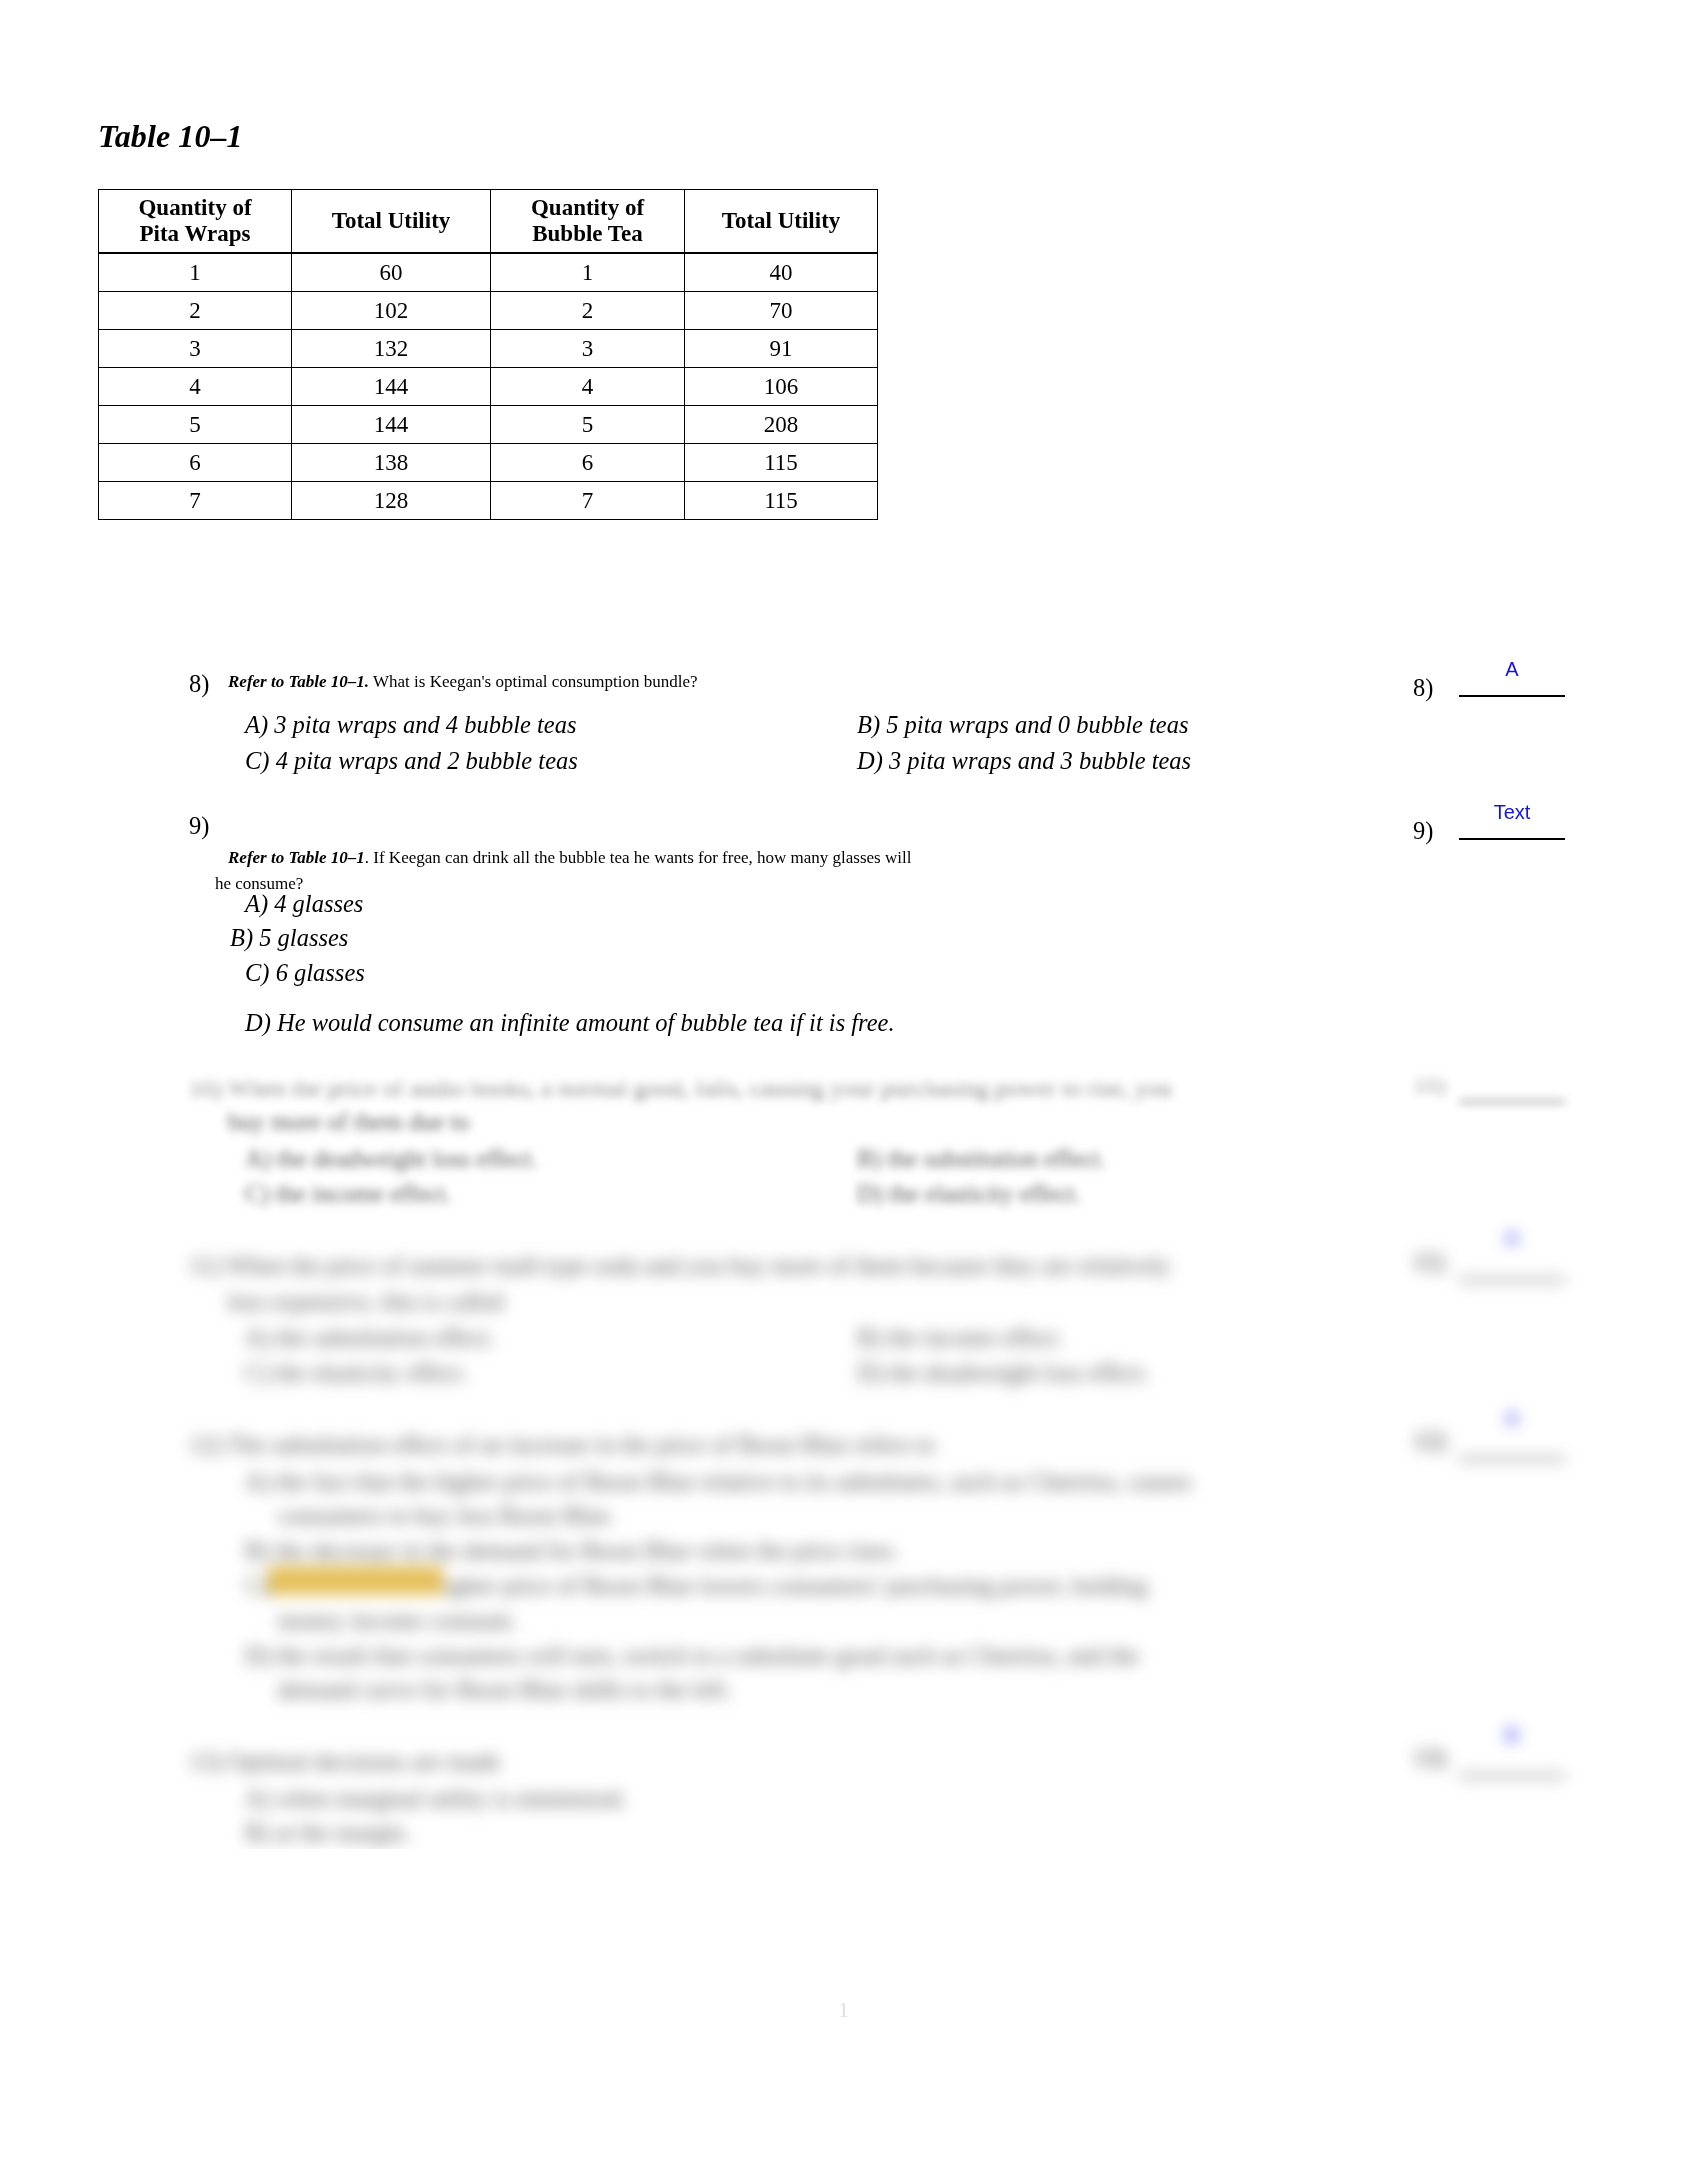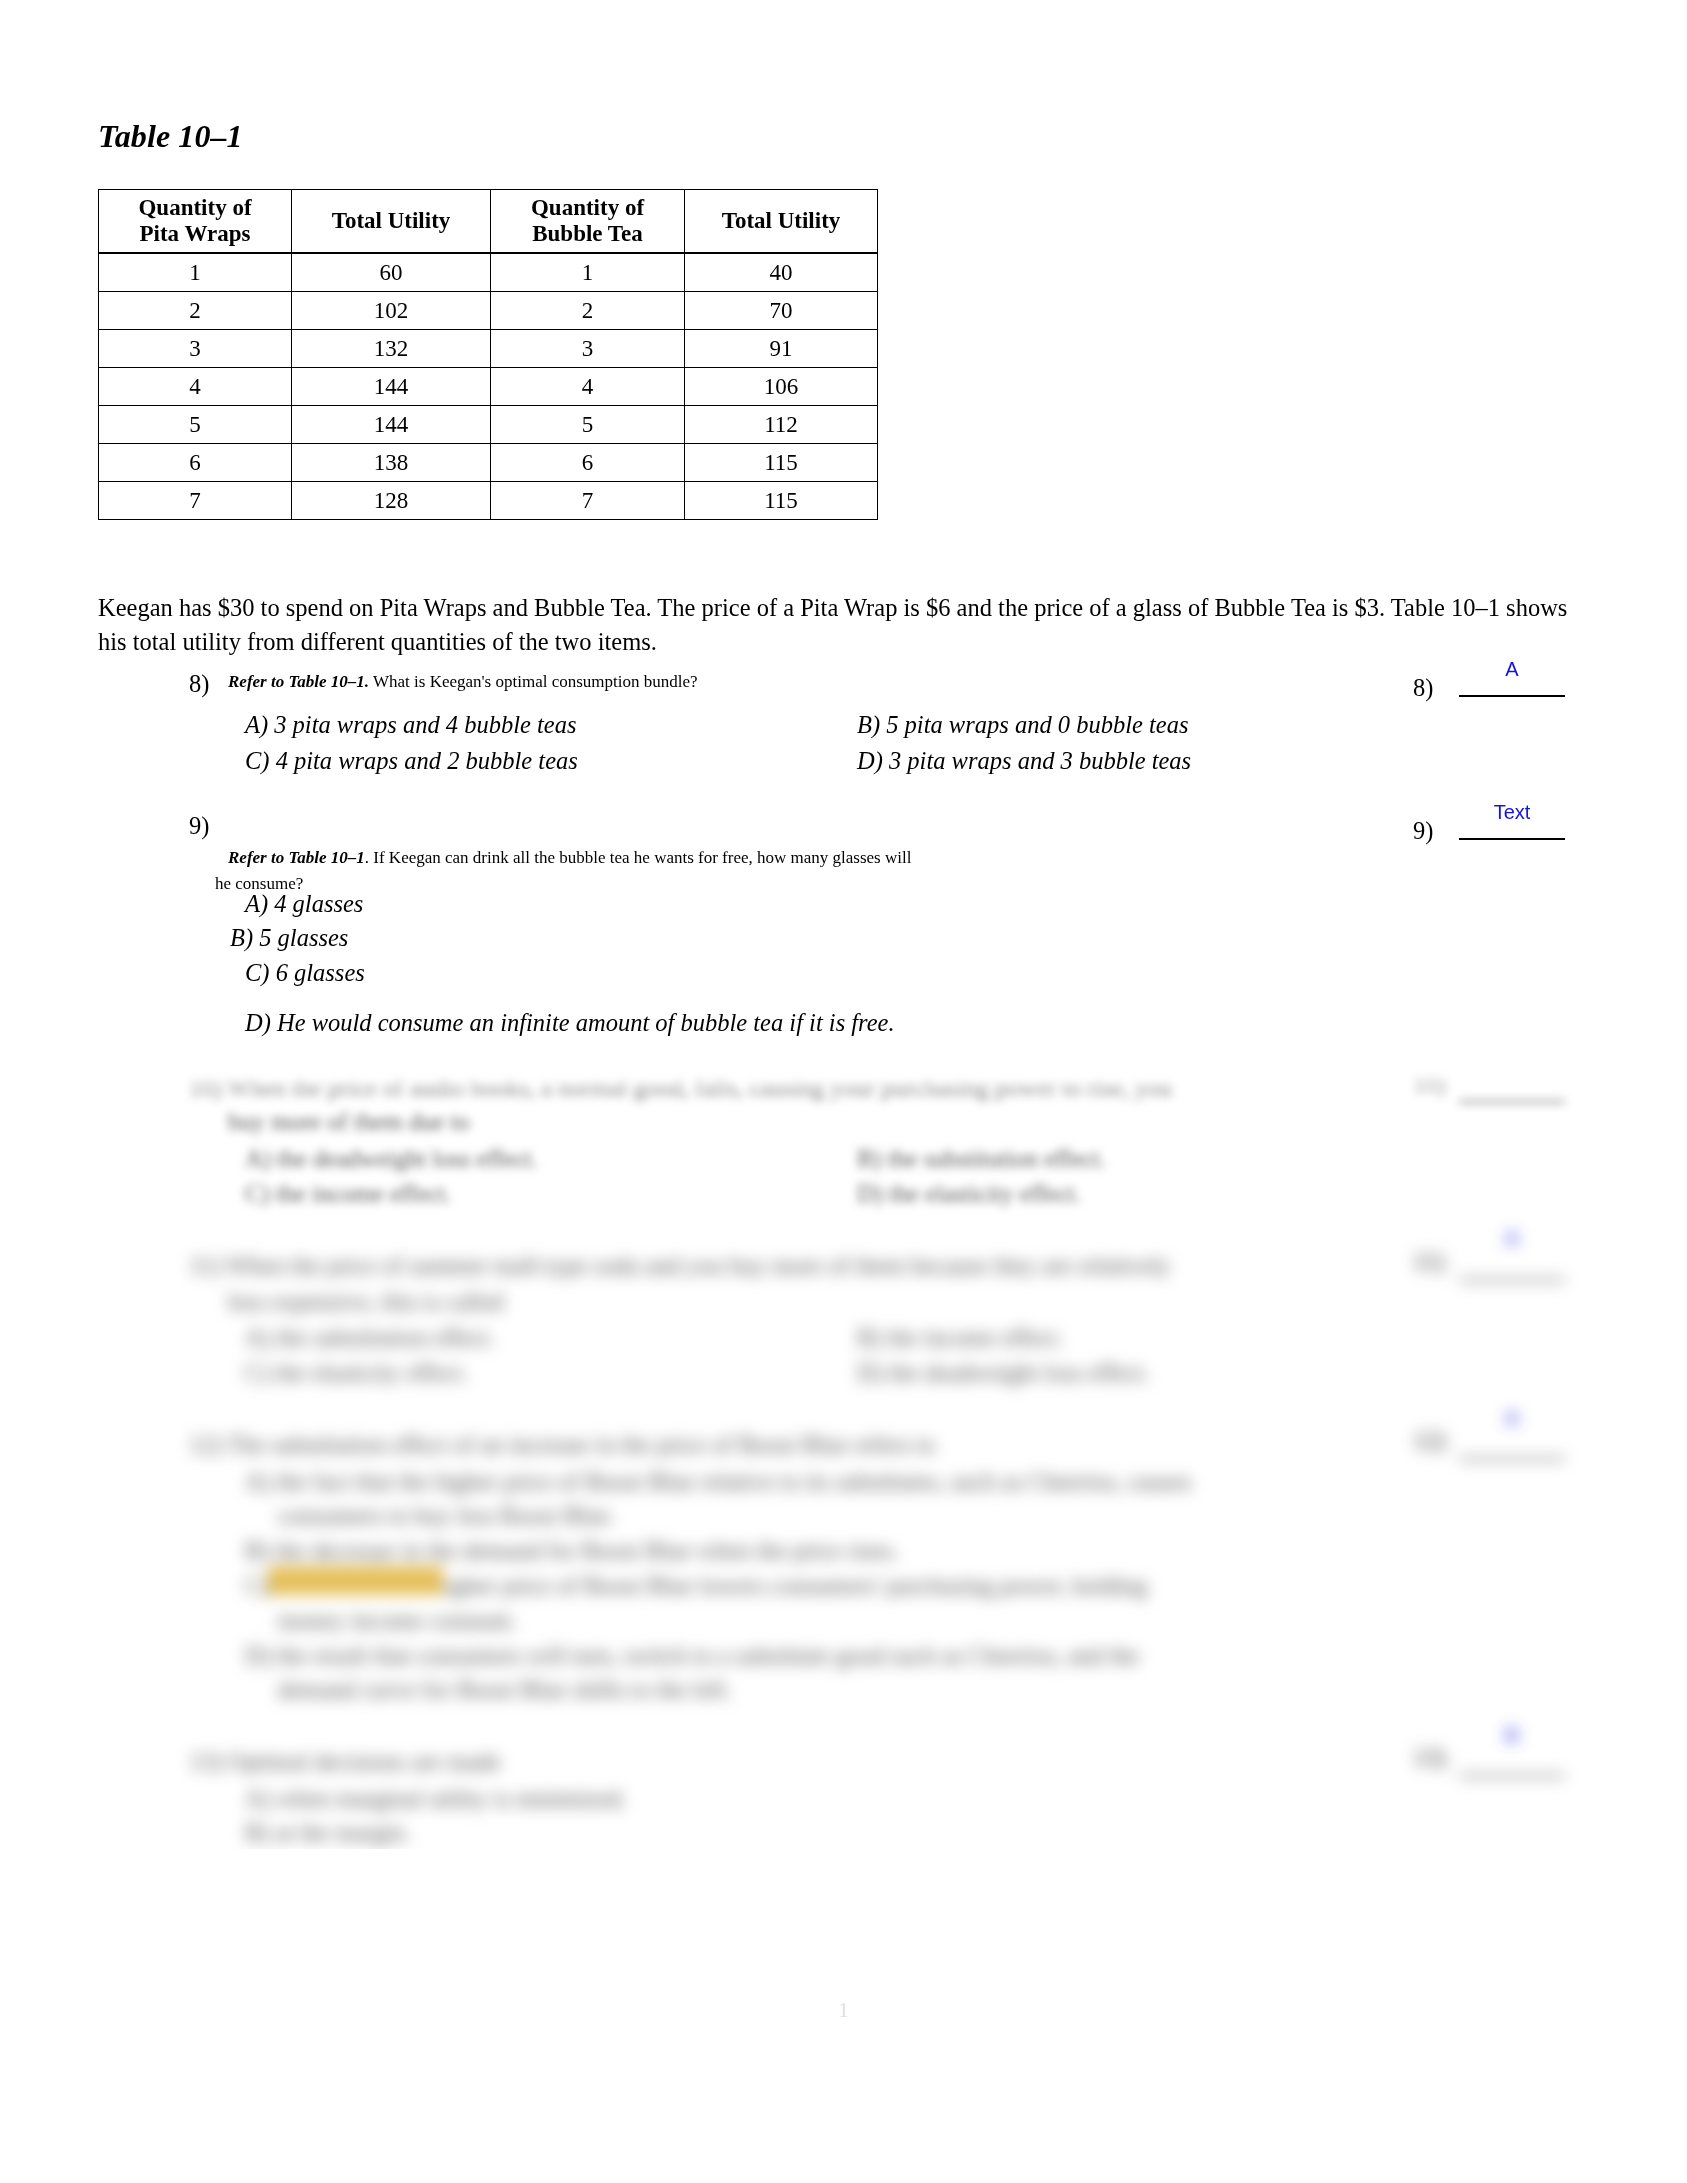--- a/index.html
+++ b/index.html
@@ -234,38 +234,37 @@
       <tr>
         <td>4</td>
         <td>144</td>
         <td>4</td>
         <td>106</td>
       </tr>
       <tr>
         <td>5</td>
         <td>144</td>
         <td>5</td>
-        <td>112</td>
+        <td>208</td>
       </tr>
       <tr>
         <td>6</td>
         <td>138</td>
         <td>6</td>
         <td>115</td>
       </tr>
       <tr>
         <td>7</td>
         <td>128</td>
         <td>7</td>
         <td>115</td>
       </tr>
     </tbody>
   </table>
 
-  <p class="intro">Keegan has $30 to spend on Pita Wraps and Bubble Tea. The price of a Pita Wrap is $6 and the price of a glass of Bubble Tea is $3. Table 10–1 shows his total utility from different quantities of the two items.</p>
 
   <div class="q-block">
     <div class="q-num" style="left:189px; top:670px;">8)</div>
     <div class="q-text-wrap" style="left:228px; top:670px; width:1164px;">
       <span class="q-ital">Refer to Table 10–1.</span><span> What is Keegan's optimal consumption bundle?</span>
     </div>
     <div class="opt" style="left:245px; top:708px;">A) 3 pita wraps and 4 bubble teas</div>
     <div class="opt" style="left:857px; top:708px;">B) 5 pita wraps and 0 bubble teas</div>
     <div class="opt" style="left:245px; top:744px;">C) 4 pita wraps and 2 bubble teas</div>
     <div class="opt" style="left:857px; top:744px;">D) 3 pita wraps and 3 bubble teas</div>

